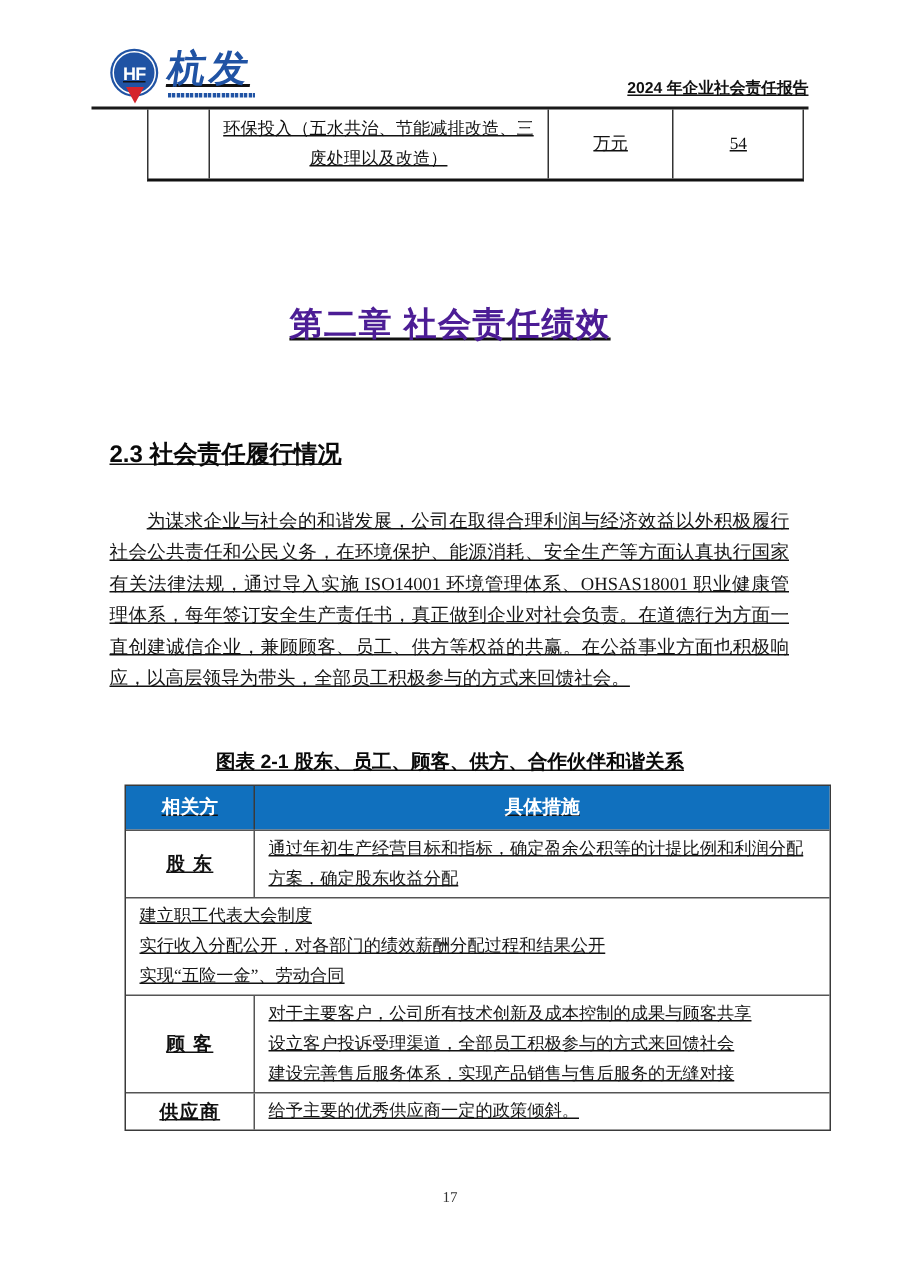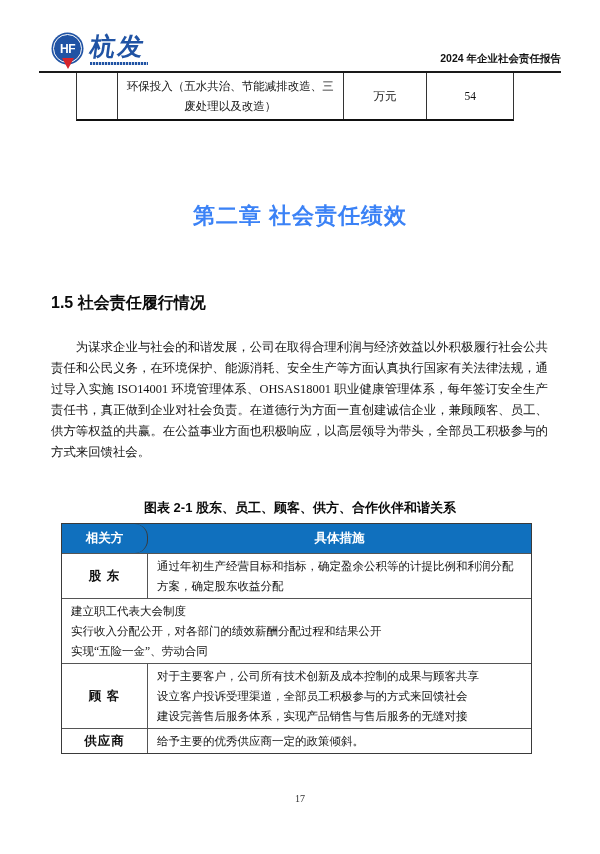--- a/index.html
+++ b/index.html
@@ -2,21 +2,21 @@
 <html><head>
 <meta charset="utf-8">
 <style>
   * { margin:0; padding:0; box-sizing:border-box; }
   html,body { background:#fff; }
   body {
     width:600px; height:854px; position:relative; overflow:hidden;
     font-family:"Liberation Serif","DejaVu Serif",serif;
     color:#111;
   }
-  .page { width:600px; height:854px; padding:0 39px; position:relative; }
+  .page { width:600px; height:854px; padding:0 61px; position:relative;text-decoration:underline; }
 
   
   .hdr {
     padding-top:34px; display:flex; justify-content:space-between; align-items:flex-end;
     border-bottom:2px solid #1a1a1a; padding-bottom:3px;
   }
   .logo { display:flex; align-items:flex-start; gap:7px; margin-left:14px; }
   .emblem { position:relative; width:30px; height:34px; }
   .emblem-circle {
     width:29px; height:29px; border-radius:50%;
@@ -58,41 +58,41 @@
   }
   .ccell:first-child { border-left:none; }
   .c1 { width:40px; }
   .c2 { width:227px; }
   .c3 { width:84px; }
   .c4 { width:87px; }
 
   
   .chapter {
     margin-top:80px; text-align:center; font-size:22px; font-weight:bold;
-    color:#3b82f6; font-family:"Liberation Sans","DejaVu Sans",sans-serif;
+    color:#4c1d95; font-family:"Liberation Sans","DejaVu Sans",sans-serif;
     letter-spacing:1px;
   }
   .section {
     margin-top:62px; margin-left:12px; font-size:16px; font-weight:bold;
     color:#0a0a0a; font-family:"Liberation Sans","DejaVu Sans",sans-serif;
   }
   .para {
     margin:23px 13px 0 12px; font-size:12.4px; line-height:21px;
     text-align:justify; text-indent:2em; color:#151515;
   }
   .caption {
     margin-top:36px; text-align:center; font-size:13px; font-weight:bold;
     color:#0a0a0a; font-family:"Liberation Sans","DejaVu Sans",sans-serif;
   }
 
   
   .rtable { margin-top:6px; margin-left:22px; width:471px; border:1.5px solid #3a3a3a; }
   .rhead { display:flex; color:#fff; font-weight:bold; font-size:12.5px;
     font-family:"Liberation Sans","DejaVu Sans",sans-serif; }
-  .rhead .hc { padding:6px 4px; text-align:center;border-radius:13px; }
+  .rhead .hc { padding:6px 4px; text-align:center; }
   .hc-party { width:86px; border-right:1px solid #3a3a3a; }
   .hc-measures { flex:1; }
   .trow { display:flex; border-top:1px solid #555; }
   .party-cell {
     width:86px; border-right:1px solid #555; display:flex;
     align-items:center; justify-content:center;
     font-weight:bold; font-size:12.5px; letter-spacing:1px;
     font-family:"Liberation Sans","DejaVu Sans",sans-serif;
   }
   .measures-cell { flex:1; padding:2px 0; }
@@ -124,21 +124,21 @@
 
   <div class="ctable">
     <div class="ccell c1"></div>
     <div class="ccell c2">环保投入（五水共治、节能减排改造、三废处理以及改造）</div>
     <div class="ccell c3">万元</div>
     <div class="ccell c4">54</div>
   </div>
 
   <div class="chapter">第二章 社会责任绩效</div>
 
-  <div class="section">1.5 社会责任履行情况</div>
+  <div class="section">2.3 社会责任履行情况</div>
 
   <div class="para">为谋求企业与社会的和谐发展，公司在取得合理利润与经济效益以外积极履行社会公共责任和公民义务，在环境保护、能源消耗、安全生产等方面认真执行国家有关法律法规，通过导入实施 ISO14001 环境管理体系、OHSAS18001 职业健康管理体系，每年签订安全生产责任书，真正做到企业对社会负责。在道德行为方面一直创建诚信企业，兼顾顾客、员工、供方等权益的共赢。在公益事业方面也积极响应，以高层领导为带头，全部员工积极参与的方式来回馈社会。</div>
 
   <div class="caption">图表 2-1 股东、员工、顾客、供方、合作伙伴和谐关系</div>
 
   <div class="rtable">
     <div class="rhead" style="background: rgb(16, 112, 190);">
       <div class="hc hc-party">相关方</div>
       <div class="hc hc-measures">具体措施</div>
     </div>

